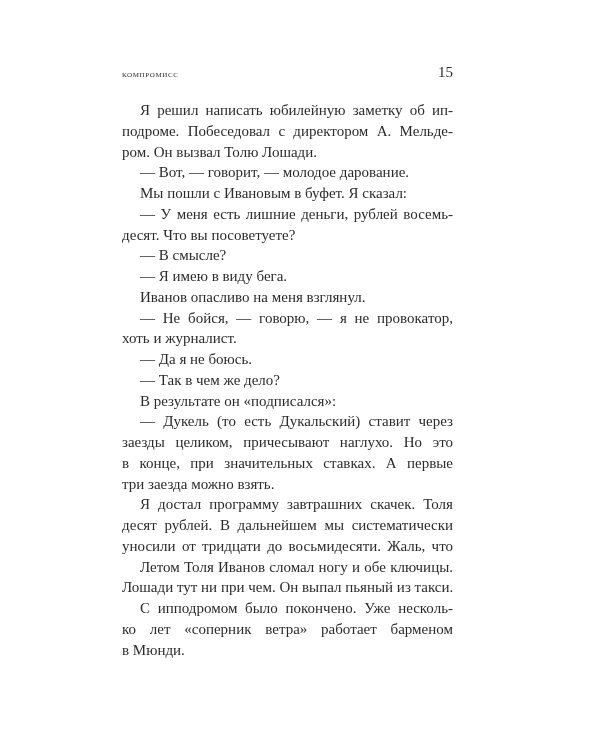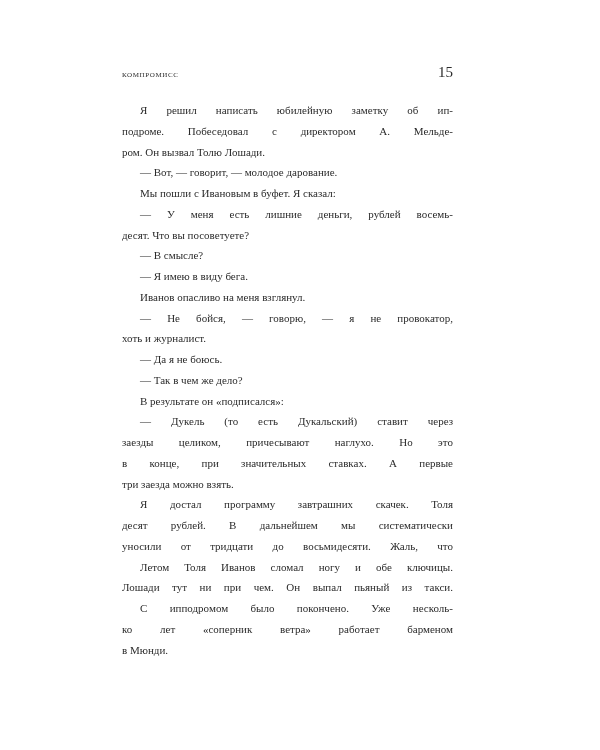--- a/index.html
+++ b/index.html
@@ -45,21 +45,21 @@
     }
     .text-block {
       position: absolute;
       left: 122px;
       top: 100px;
       width: 331px;
     }
     .line {
       height: 20.75px;
       line-height: 20.75px;
-      font-size: 11px;
+      font-size: 15px;
       white-space: nowrap;
       text-align: justify;
       text-align-last: justify;
       overflow: visible;
     }
     .line.indent {
       padding-left: 18px;
     }
     .line.last {
       text-align-last: left;

